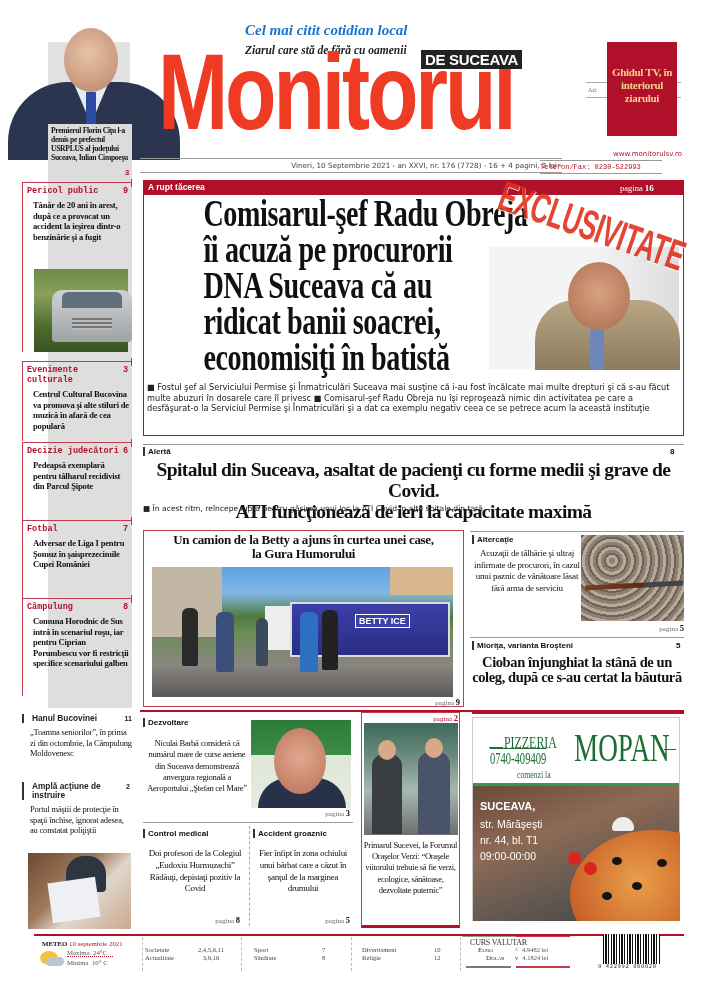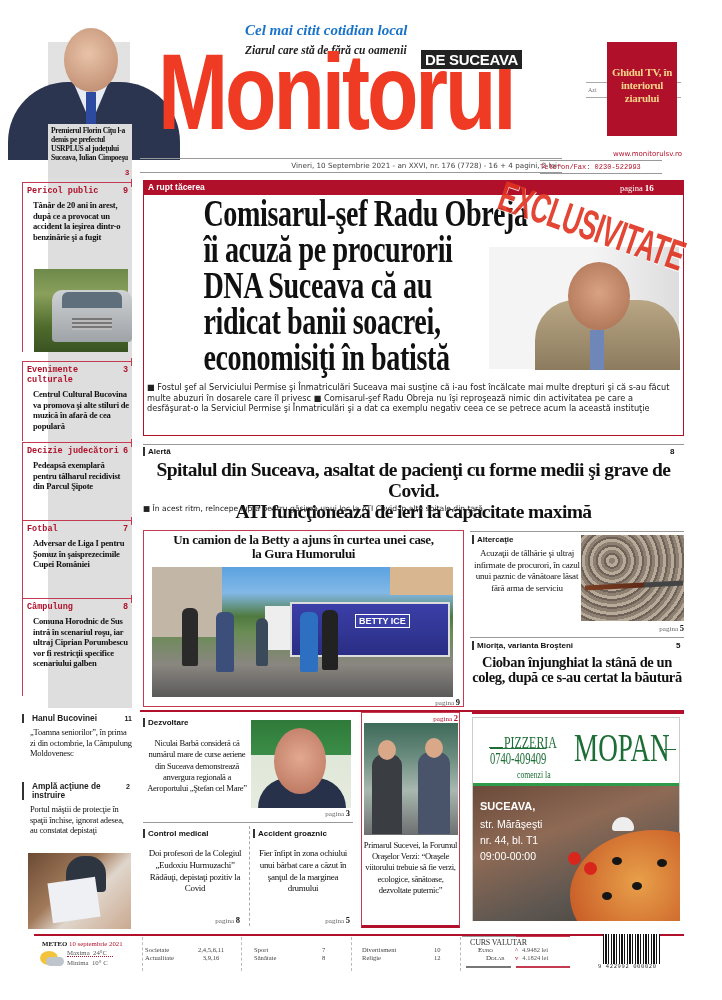--- a/index.html
+++ b/index.html
@@ -220,36 +220,36 @@
       <span>7</span>
     </div>
   <div class="tx cond">Adversar de Liga I pentru Şomuz în şaisprezecimile Cupei României</div>
 </div>
 <div class="sb-box" style="top:598px;height:98px">
   <span class="tick"></span>
   <div class="hd">
       <span>Câmpulung</span>
       <span>8</span>
     </div>
-  <div class="tx cond">Comuna Horodnic de Sus intră în scenariul roşu, iar ultraj Ciprian Porumbescu vor fi restricţii specifice scenariului galben</div>
+  <div class="tx cond">Comuna Horodnic de Sus intră în scenariul roşu, iar pentru Ciprian Porumbescu vor fi restricţii specifice scenariului galben</div>
 </div>
 
 <div class="sb2" style="top:714px">
   <div class="hd">
       <span>Hanul Bucovinei</span>
       <span class="n">11</span>
     </div>
   <div class="tx cond">„Toamna seniorilor”, în prima zi din octombrie, la Câmpulung Moldovenesc</div>
 </div>
 <div class="sb2" style="top:782px">
   <div class="hd" style="padding-right:2px">
       <span style="width:70px">Amplă acţiune de instruire</span>
       <span class="n">2</span>
     </div>
-  <div class="tx cond">Portul măştii de protecţie în spaţii închise, ignorat adesea, au constatat depistaţi</div>
+  <div class="tx cond">Portul măştii de protecţie în spaţii închise, ignorat adesea, au constatat poliţiştii</div>
 </div>
 <div class="abs" id="kids-photo"></div>
 <div class="abs" id="kids-person"></div>
 <div class="abs" id="kids-paper"></div>
 
 <div class="abs" id="main-box"></div>
 <div class="abs" id="main-bar"></div>
 <div class="abs" id="main-kicker">A rupt tăcerea</div>
 <div class="abs" id="main-page"><span>pagina</span> <b>16</b></div>
 <div class="abs" id="main-headline">

